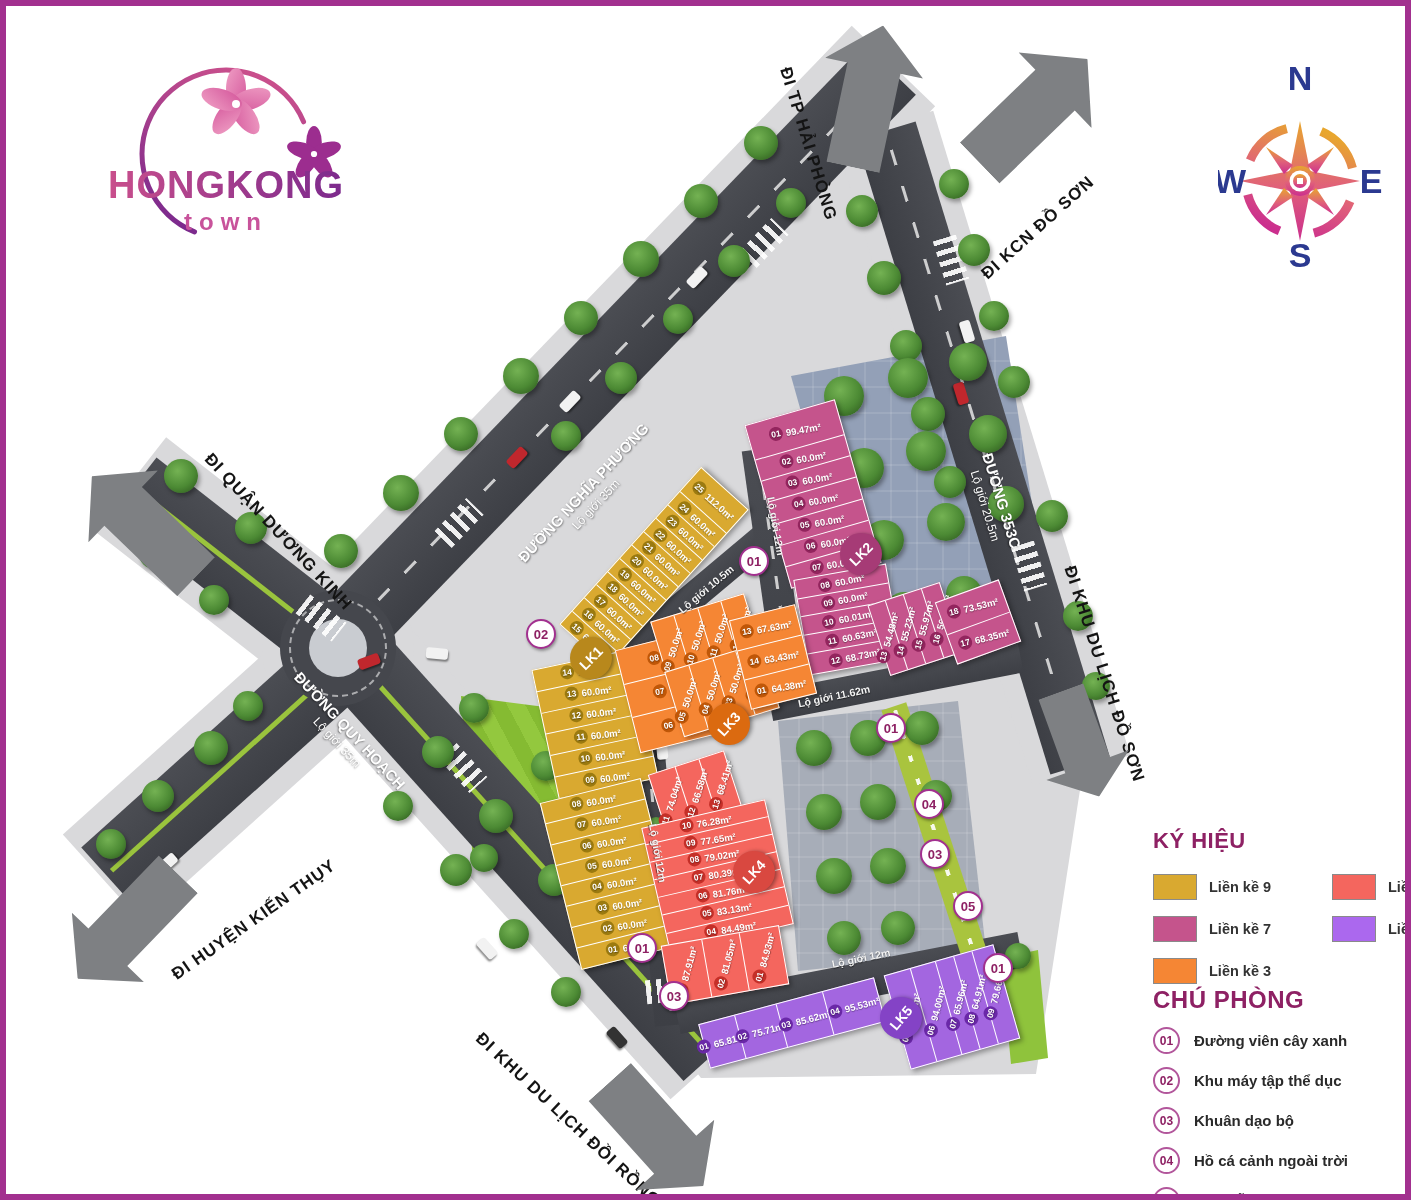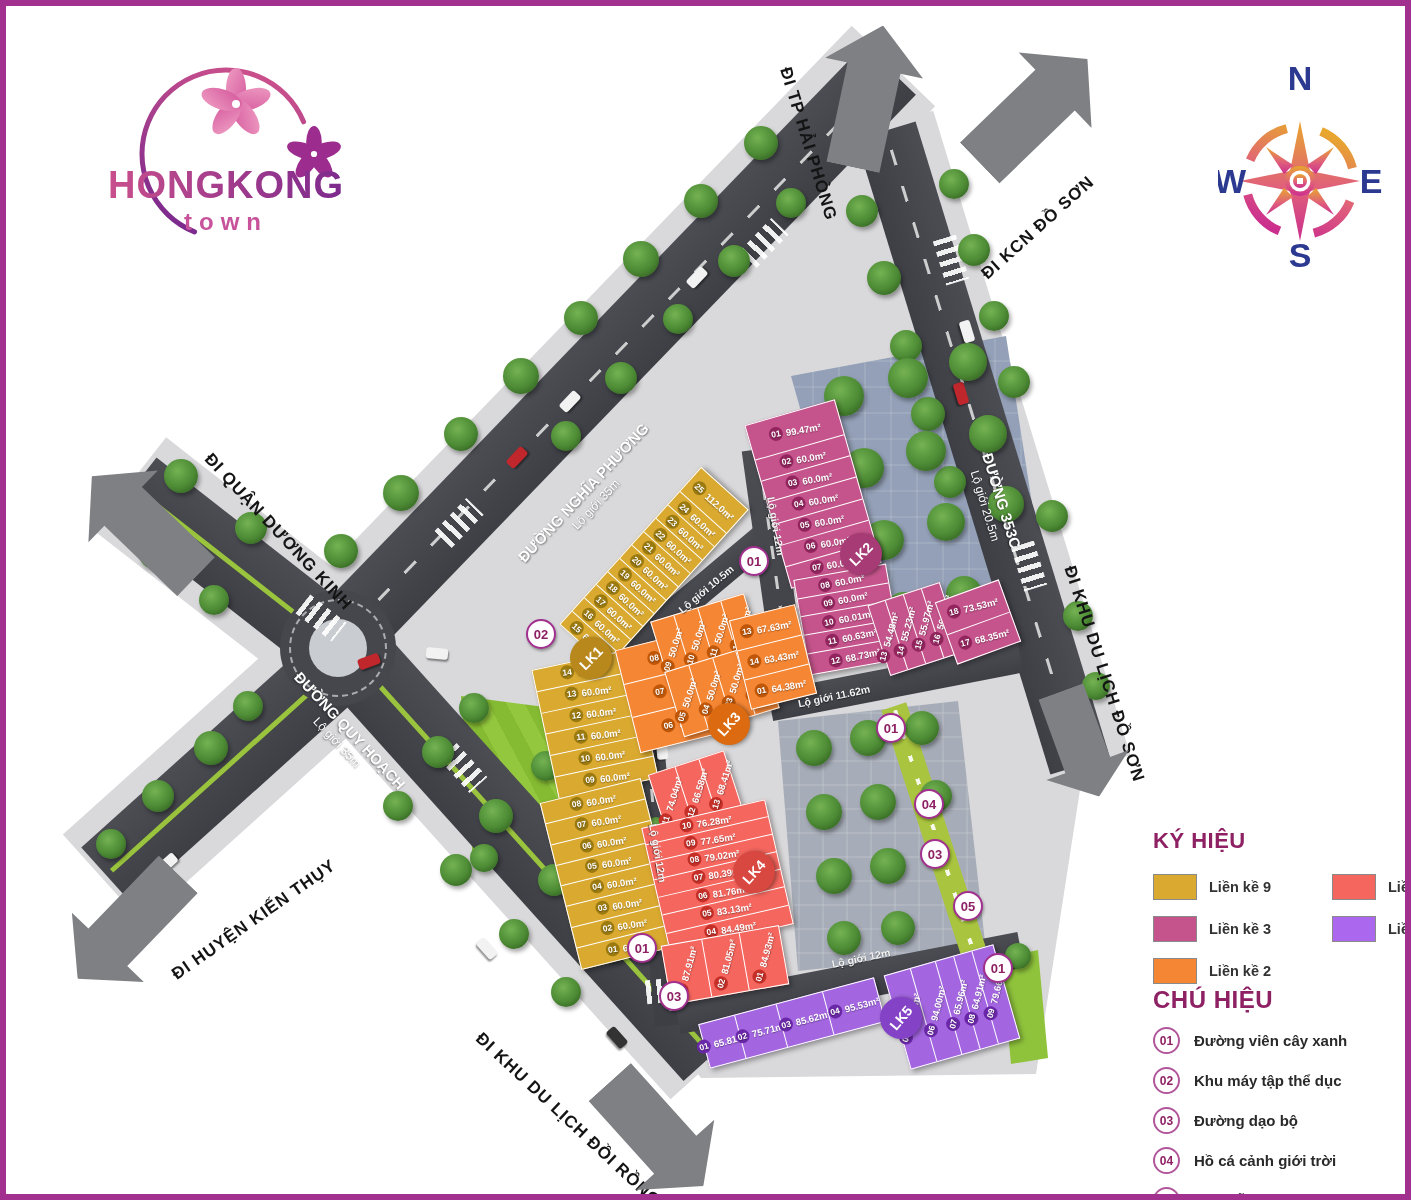--- a/index.html
+++ b/index.html
@@ -846,55 +846,55 @@
 
   <div class="panel" style="left:1147px;top:822px">
     <div class="panel-title">KÝ HIỆU</div>
     <div class="legend-grid">
       <div class="legend-item">
           <span class="swatch" style="background: rgb(217, 169, 48);"></span>
           <span>Liền kề 9</span>
         </div>
       <div class="legend-item">
           <span class="swatch" style="background: rgb(197, 84, 140);"></span>
-          <span>Liền kề 3</span>
+          <span>Liền kề 7</span>
         </div>
       <div class="legend-item">
           <span class="swatch" style="background: rgb(245, 134, 52);"></span>
-          <span>Liền kề 2</span>
+          <span>Liền kề 3</span>
         </div>
       <div class="legend-item">
           <span class="swatch" style="background: rgb(244, 102, 94);"></span>
           <span>Liền kề 4</span>
         </div>
       <div class="legend-item">
           <span class="swatch" style="background: rgb(171, 104, 238);"></span>
           <span>Liền kề 5</span>
         </div>
     </div>
   </div>
 
   <div class="panel" style="left:1147px;top:980px">
-    <div class="panel-title" style="font-size:24px">CHÚ HIỆU</div>
+    <div class="panel-title" style="font-size:24px">CHÚ PHÒNG</div>
     <div style="margin-top:6px">
       <div class="note-item">
           <span class="ncirc">01</span>
           <span>Đường viên cây xanh</span>
         </div>
       <div class="note-item">
           <span class="ncirc">02</span>
           <span>Khu máy tập thể dục</span>
         </div>
       <div class="note-item">
           <span class="ncirc">03</span>
-          <span>Đường dạo bộ</span>
+          <span>Khuân dạo bộ</span>
         </div>
       <div class="note-item">
           <span class="ncirc">04</span>
-          <span>Hồ cá cảnh giới trời</span>
+          <span>Hồ cá cảnh ngoài trời</span>
         </div>
       <div class="note-item">
           <span class="ncirc">05</span>
           <span>Khu đỗ xe</span>
         </div>
     </div>
   </div>
 
 </div>
 

